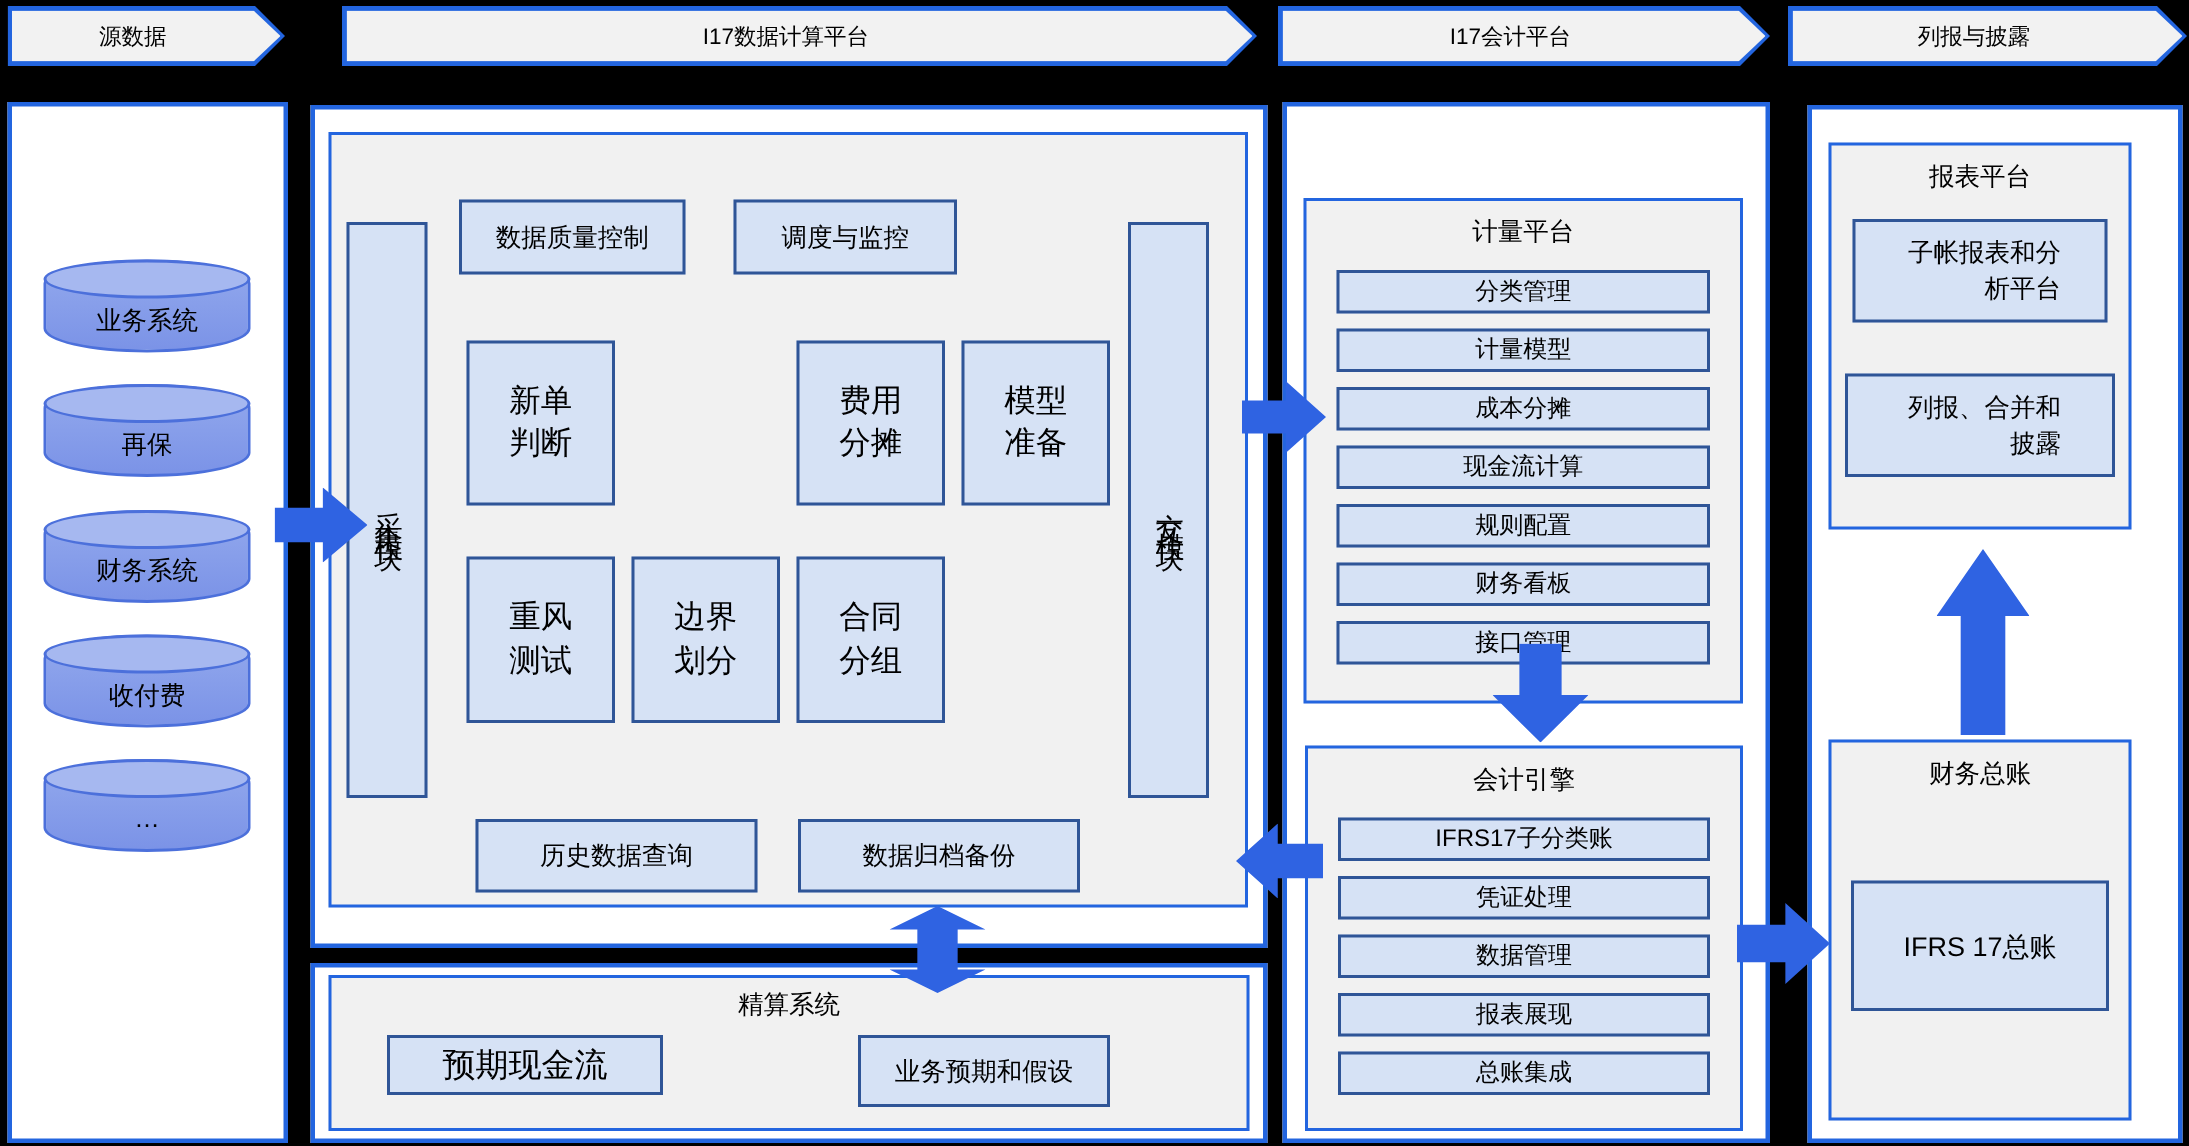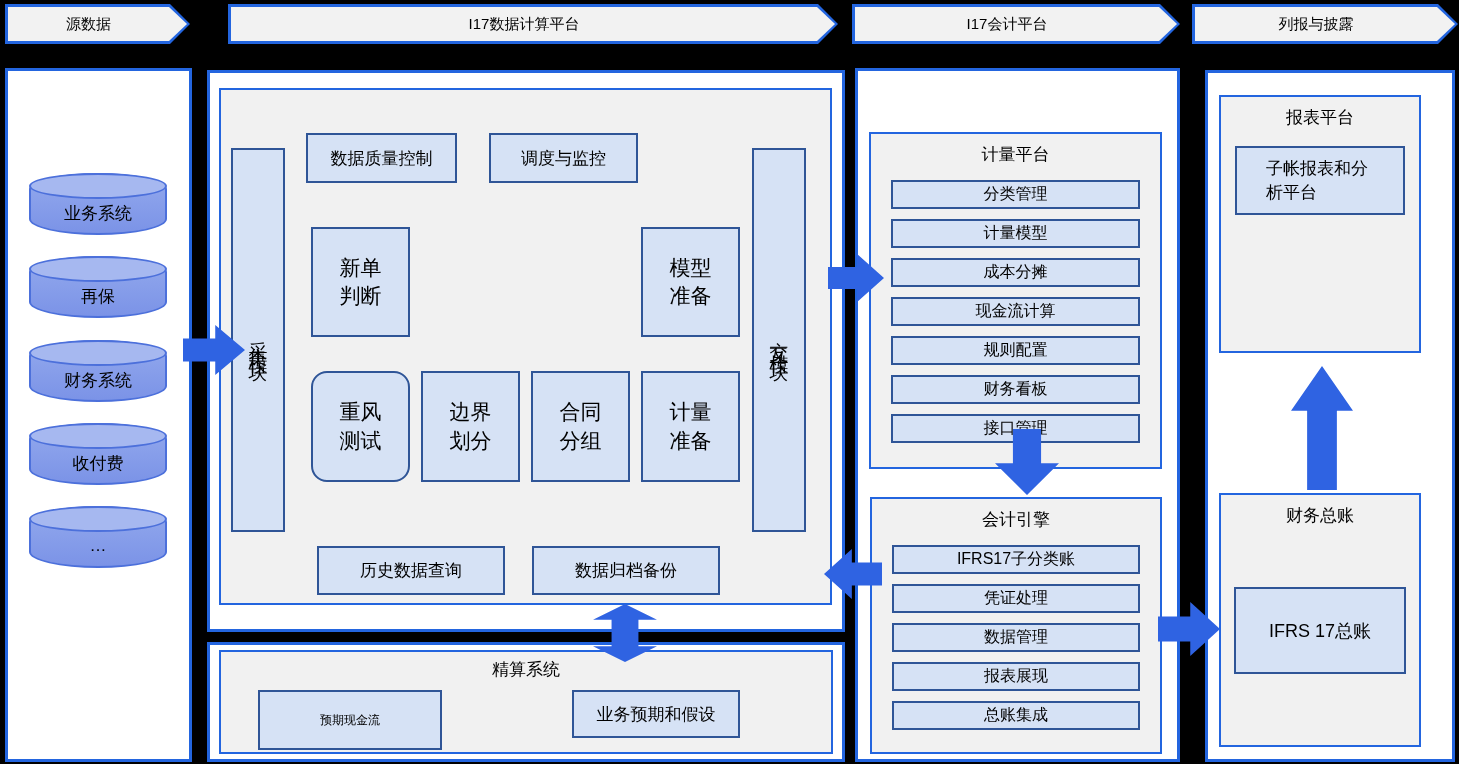--- a/index.html
+++ b/index.html
@@ -23,21 +23,21 @@
   .abs{position:absolute;}
   .items-col{display:flex;flex-direction:column;gap:10px;padding:8px 20px 0 20px;}
   .items-col .item{height:29px;flex:none;}
   
   .gridbox{position:absolute;background:#D6E2F5;border:2px solid #2F5597;box-sizing:border-box;
         display:flex;align-items:center;justify-content:center;font-size:21px;line-height:1.35;}
   .gridbox span{display:block;width:2.4em;text-align:center;word-break:break-all;}
   .vbar{position:absolute;background:#D6E2F5;border:2px solid #2F5597;box-sizing:border-box;
         display:flex;align-items:center;justify-content:center;}
   .vbar span{writing-mode:vertical-rl;font-size:19px;letter-spacing:7px;}
-  .wrapbox span{display:block;width:108px;text-align:left;word-break:break-all;}
+  .wrapbox span{display:block;width:108px;text-align:right;word-break:break-all;}
   
   .cyl{position:absolute;width:138px;height:62px;background:linear-gradient(180deg,#93A9ED,#7B93E7);
        border:2px solid #4C70DB;border-radius:69px/16px;box-sizing:border-box;}
   .cyl::before{content:"";position:absolute;top:-2px;left:-2px;right:-2px;height:26px;
        background:#A6B8F0;border:2px solid #4C70DB;border-radius:50%;box-sizing:border-box;}
   .cyl-label{position:absolute;left:0;right:0;top:18px;bottom:0;display:flex;align-items:center;
        justify-content:center;font-size:17px;z-index:2;}
   
   .arrow{position:absolute;background:#2F63E2;z-index:5;}
   .a-right{clip-path:polygon(0 27%,52% 27%,52% 0,100% 50%,52% 100%,52% 73%,0 73%);}
@@ -97,51 +97,51 @@
   <div class="item abs" style="left:306px;top:133px;width:151px;height:50px;font-size:17px;">
     <span>数据质量控制</span>
   </div>
   <div class="item abs" style="left:489px;top:133px;width:149px;height:50px;font-size:17px;">
     <span>调度与监控</span>
   </div>
 
   <div class="gridbox" style="left:311px;top:227px;width:99px;height:110px;">
       <span>新单判断</span>
     </div>
+  <div class="gridbox" style="left:531px;top:227px;width:99px;height:110px;">
+      <span>费用分摊</span>
+    </div>
   <div class="gridbox" style="left:641px;top:227px;width:99px;height:110px;">
       <span>模型准备</span>
     </div>
 
-  <div class="gridbox" style="left:311px;top:371px;width:99px;height:111px;border-radius:16px;">
+  <div class="gridbox" style="left:311px;top:371px;width:99px;height:111px;">
       <span>重风测试</span>
     </div>
   <div class="gridbox" style="left:421px;top:371px;width:99px;height:111px;">
       <span>边界划分</span>
     </div>
   <div class="gridbox" style="left:531px;top:371px;width:99px;height:111px;">
       <span>合同分组</span>
-    </div>
-  <div class="gridbox" style="left:641px;top:371px;width:99px;height:111px;">
-      <span>计量准备</span>
     </div>
 
   <div class="item abs" style="left:317px;top:546px;width:188px;height:49px;font-size:17px;">
     <span>历史数据查询</span>
   </div>
   <div class="item abs" style="left:532px;top:546px;width:188px;height:49px;font-size:17px;">
     <span>数据归档备份</span>
   </div>
 
   <div class="arrow a-updown" style="left:593px;top:604px;width:64px;height:58px;"></div>
 
   <div class="panel" style="left:207px;top:642px;width:638px;height:120px;"></div>
   <div class="gbox" style="left:219px;top:650px;width:614px;height:104px;">
     <div class="gbox-title" style="padding-top:5px;">精算系统</div>
   </div>
-  <div class="item abs" style="left:258px;top:690px;width:184px;height:60px;font-size:12px;">
+  <div class="item abs" style="left:258px;top:690px;width:184px;height:40px;font-size:22px;">
     <span>预期现金流</span>
   </div>
   <div class="item abs" style="left:572px;top:690px;width:168px;height:48px;font-size:17px;">
     <span>业务预期和假设</span>
   </div>
 
   <div class="arrow a-right" style="left:828px;top:254px;width:56px;height:48px;"></div>
 
   <div class="arrow a-left" style="left:824px;top:549px;width:58px;height:50px;"></div>
 
@@ -199,20 +199,23 @@
 
   <div class="arrow a-right" style="left:1158px;top:602px;width:62px;height:54px;"></div>
 
   <div class="panel" style="left:1205px;top:70px;width:250px;height:692px;"></div>
 
   <div class="gbox" style="left:1219px;top:95px;width:202px;height:258px;">
     <div class="gbox-title">报表平台</div>
     <div class="item abs wrapbox" style="left:14px;top:49px;width:170px;height:69px;font-size:17px;line-height:1.4;">
       <span>子帐报表和分析平台</span>
     </div>
+    <div class="item abs wrapbox" style="left:9px;top:152px;width:180px;height:69px;font-size:17px;line-height:1.4;">
+      <span>列报、合并和披露</span>
+    </div>
   </div>
 
   <div class="arrow a-up" style="left:1291px;top:366px;width:62px;height:124px;"></div>
 
   <div class="gbox" style="left:1219px;top:493px;width:202px;height:254px;">
     <div class="gbox-title">财务总账</div>
     <div class="item abs" style="left:13px;top:92px;width:172px;height:87px;font-size:18px;">
       <span>IFRS 17总账</span>
     </div>
   </div>

